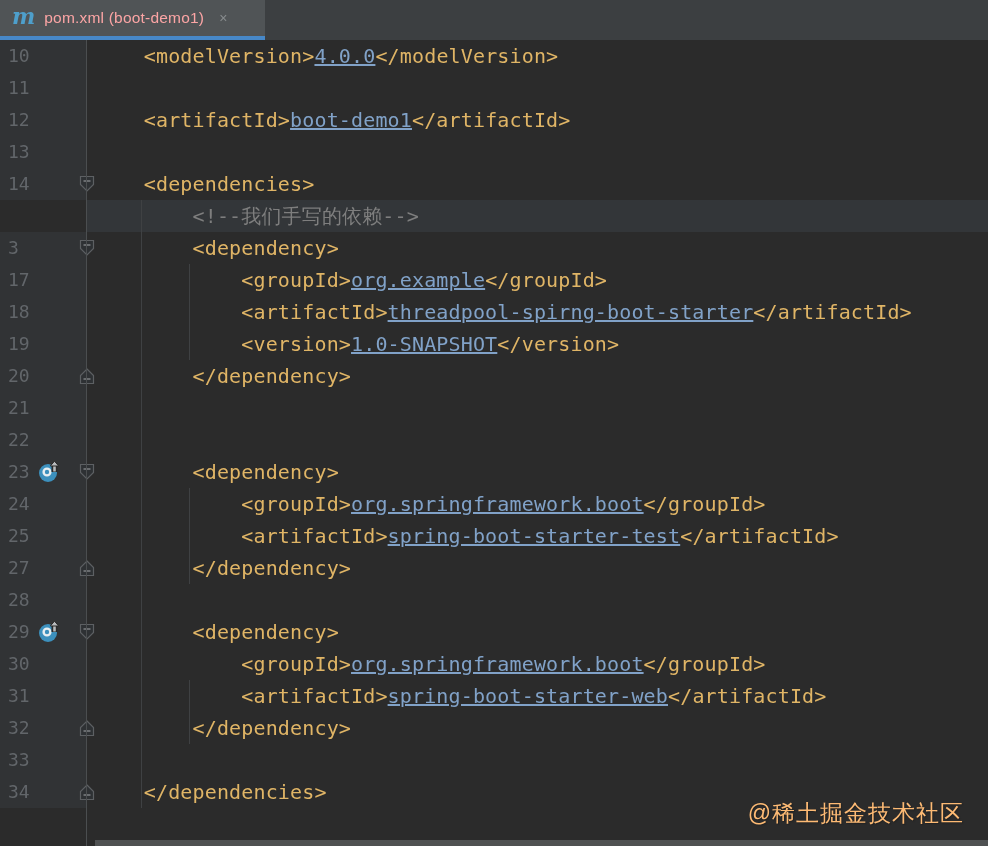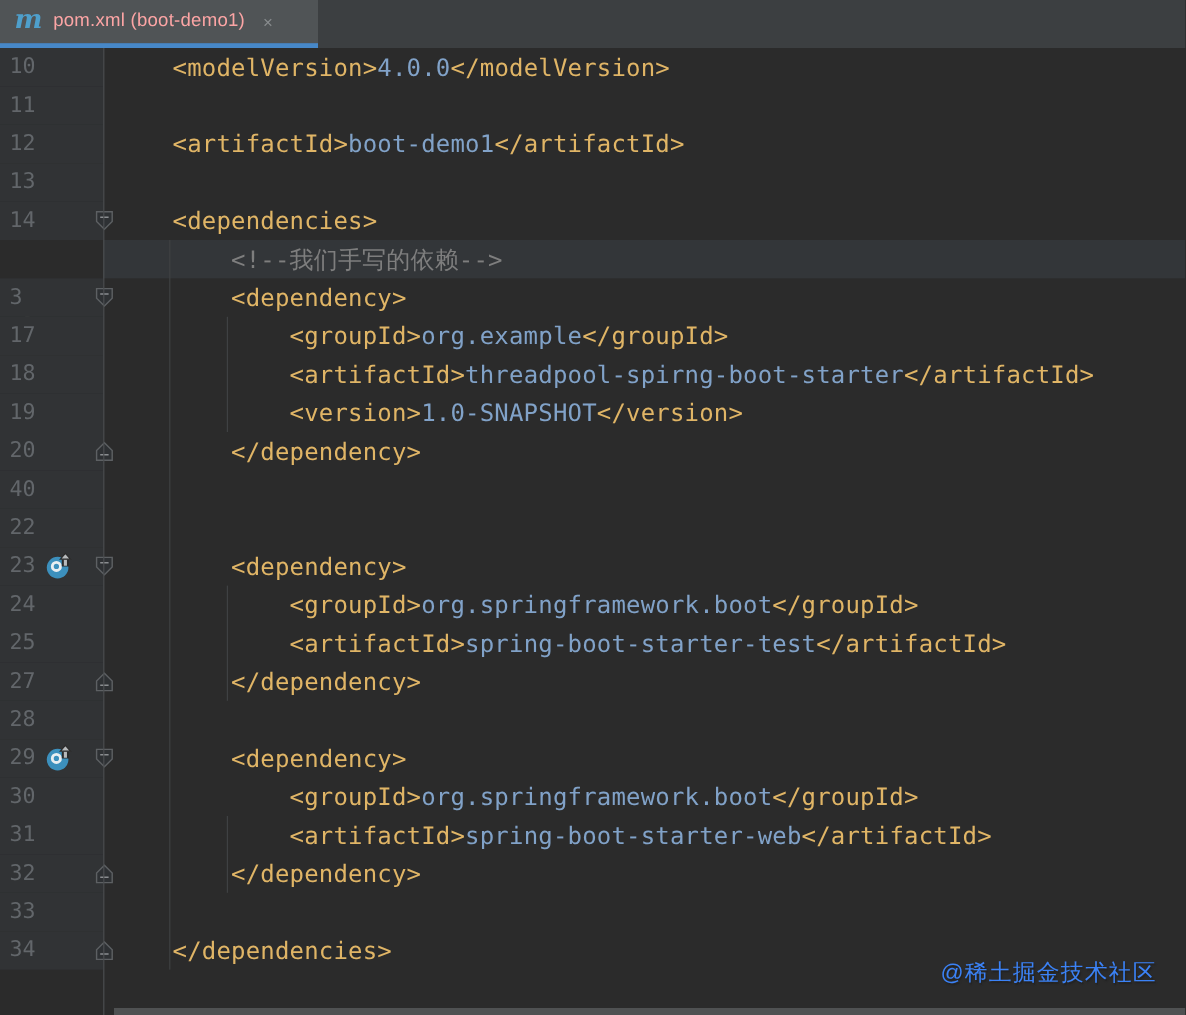--- a/index.html
+++ b/index.html
@@ -27,34 +27,34 @@
   .rows{position:relative;z-index:0;}
   .row{display:flex;height:32px;position:relative;}
   .gutter-cell{width:86px;flex:0 0 86px;background:var(--c-gutter_bg);
     color:var(--c-line_number);font-family:"DejaVu Sans Mono", monospace;
     font-size:18px;line-height:32px;padding-left:8px;}
   .row.current .gutter-cell{background:var(--c-current_line_bg);color:#A9ACAE;margin-top:42px;}
   .row.current .code{background:var(--c-current_line_bg);}
   .code{flex:1;font-family:"DejaVu Sans Mono", monospace;font-size:20px;
     line-height:32px;white-space:pre;letter-spacing:.15px;padding-left:9px;}
   .c-tag{color:var(--c-tag);}
-  .c-val{color:var(--c-value);}
+  .c-val{color:var(--c-value);text-decoration:underline;}
   .c-comment{color:var(--c-comment);}
 
   
   .fold-line{position:absolute;left:86px;top:0;bottom:0;width:1px;background:#4B4E50;z-index:1;}
   .indent-guide{position:absolute;width:1px;background:#3F4143;z-index:1;}
   .marker{position:absolute;left:79px;top:7px;z-index:2;}
   .gicon{position:absolute;left:37px;top:4px;z-index:2;}
 
   
   .hscroll{position:absolute;left:95px;right:0;bottom:0;height:6px;background:#4F5152;z-index:3;}
 
   
-  .watermark{position:absolute;right:24px;top:798px;color:#3b82f6;font-size:19px;
+  .watermark{position:absolute;right:24px;top:798px;color:#fdba74;font-size:23px;
     letter-spacing:1px;z-index:3;text-shadow:1px 1px 1px #222;}
 </style>
 </head>
 <body>
 
 <div class="window">
 
   <div class="tabbar">
     <div class="tab">
       <span class="maven-m">m</span>
@@ -115,21 +115,21 @@
         </div>
         <div class="row">
           <div class="gutter-cell">20</div>
           <div class="code"><span class="c-tag">        &lt;/dependency&gt;</span></div>
           <span class="marker"><svg width="16" height="18" viewBox="0 0 16 18">
               <path d="M8 2 L14.5 8.5 V16.5 H1.5 V8.5 Z" fill="#2E3134" stroke="#5D6063" stroke-width="1.2"></path>
               <path d="M4.5 12 H11.5" stroke="#8A8D90" stroke-width="1.3"></path>
             </svg></span>
         </div>
         <div class="row">
-          <div class="gutter-cell">40</div>
+          <div class="gutter-cell">21</div>
           <div class="code"></div>
         </div>
         <div class="row">
           <div class="gutter-cell">22</div>
           <div class="code"></div>
         </div>
         <div class="row">
           <div class="gutter-cell">23</div>
           <div class="code"><span class="c-tag">        &lt;dependency&gt;</span></div>
           <span class="gicon"><svg width="24" height="24" viewBox="0 0 24 24">

